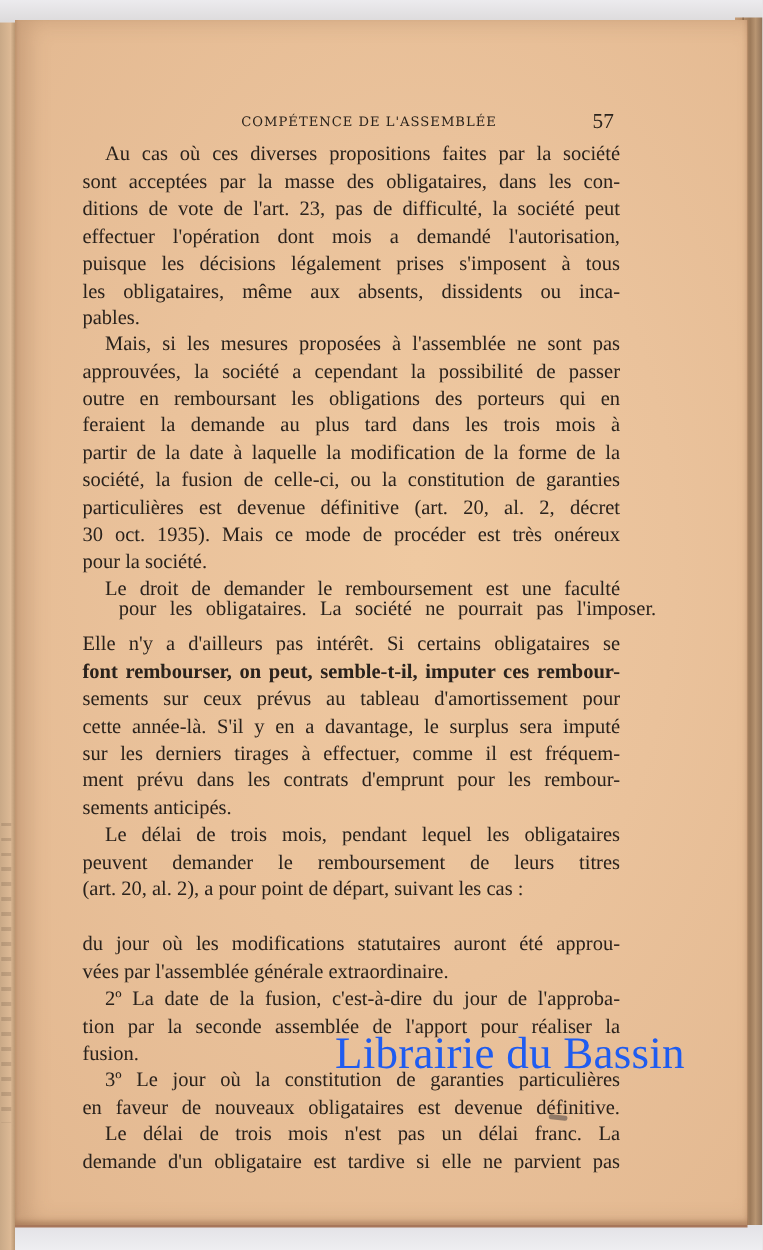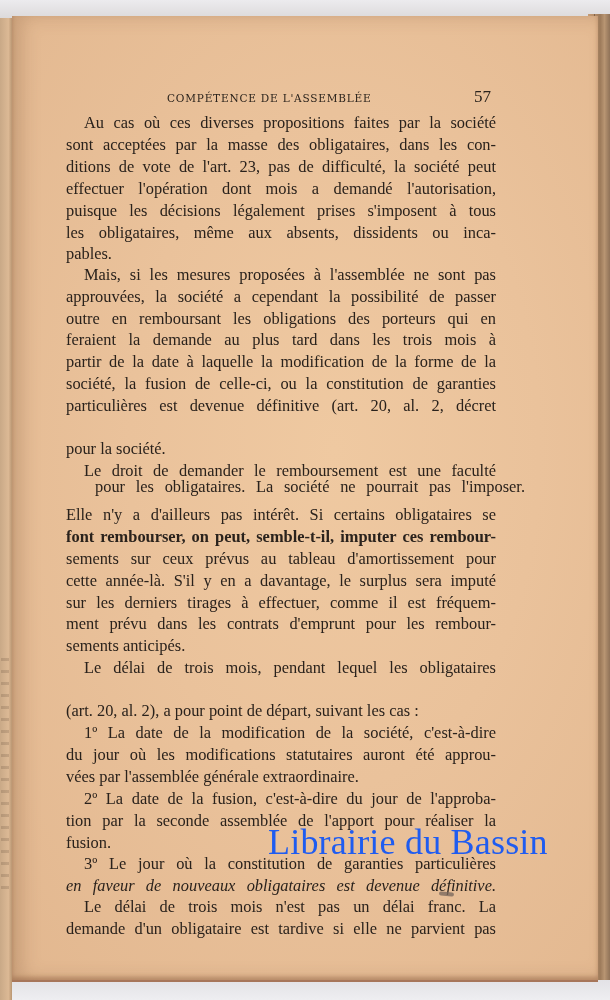--- a/index.html
+++ b/index.html
@@ -33,21 +33,21 @@
     }
     .page-edges {
       position: absolute; left: 588px; top: 14px; width: 22px; height: 966px;
       background: linear-gradient(90deg, #c59c76 0%, #b68e6a 30%, #9c7a5a 55%, #b89572 75%, #8f7258 100%);
     }
     .page-edges::after {
       content: ""; position: absolute; left: 6px; top: 0; width: 1px; height: 100%;
       background: rgba(80,55,35,0.5);
     }
     .running-head {
-      position: absolute; left: 167px; top: 92px;
+      position: absolute; left: 193px; top: 92px;
       font-family: "DejaVu Serif", serif; font-size: 10.5px; letter-spacing: 0.8px;
       color: #2b231c; font-variant: small-caps;
     }
     .page-number {
       position: absolute; left: 474px; top: 87px;
       font-family: "Liberation Serif", serif; font-size: 17px; color: #2b231c;
     }
     .text-block {
       position: absolute; left: 0; top: 0; width: 610px; height: 780px;
     }
@@ -92,39 +92,40 @@
     <div class="line" style="top: 200px;">puisque les décisions légalement prises s'imposent à tous</div>
     <div class="line" style="top: 222px;">les obligataires, même aux absents, dissidents ou inca-</div>
     <div class="line last" style="top: 243px;">pables.</div>
     <div class="line indent" style="top: 264px;">Mais, si les mesures proposées à l'assemblée ne sont pas</div>
     <div class="line" style="top: 286px;">approuvées, la société a cependant la possibilité de passer</div>
     <div class="line" style="top: 308px;">outre en remboursant les obligations des porteurs qui en</div>
     <div class="line" style="top: 329px;">feraient la demande au plus tard dans les trois mois à</div>
     <div class="line" style="top: 351px;">partir de la date à laquelle la modification de la forme de la</div>
     <div class="line" style="top: 373px;">société, la fusion de celle-ci, ou la constitution de garanties</div>
     <div class="line" style="top: 395px;">particulières est devenue définitive (art. 20, al. 2, décret</div>
+    <div class="line" style="top: 417px;">30 oct. 1935). Mais ce mode de procéder est très onéreux</div>
     <div class="line last" style="top: 438px;">pour la société.</div>
     <div class="line indent" style="top: 460px;">Le droit de demander le remboursement est une faculté</div>
     <div class="line" style="top: 476px; margin-left: 29px;">pour les obligataires. La société ne pourrait pas l'imposer.</div>
     <div class="line" style="top: 504px;">Elle n'y a d'ailleurs pas intérêt. Si certains obligataires se</div>
     <div class="line" style="top: 526px; font-weight: bold;">font rembourser, on peut, semble-t-il, imputer ces rembour-</div>
     <div class="line" style="top: 548px;">sements sur ceux prévus au tableau d'amortissement pour</div>
     <div class="line" style="top: 570px;">cette année-là. S'il y en a davantage, le surplus sera imputé</div>
     <div class="line" style="top: 592px;">sur les derniers tirages à effectuer, comme il est fréquem-</div>
     <div class="line" style="top: 613px;">ment prévu dans les contrats d'emprunt pour les rembour-</div>
     <div class="line last" style="top: 635px;">sements anticipés.</div>
     <div class="line indent" style="top: 657px;">Le délai de trois mois, pendant lequel les obligataires</div>
+    <div class="line" style="top: 679px;">peuvent demander le remboursement de leurs titres</div>
     <div class="line last" style="top: 700px;">(art. 20, al. 2), a pour point de départ, suivant les cas :</div>
-    <div class="line indent" style="top: 722px;">1º La date de la modification de la société, c'est-à-dire</div>
     <div class="line" style="top: 744px;">du jour où les modifications statutaires auront été approu-</div>
     <div class="line last" style="top: 766px;">vées par l'assemblée générale extraordinaire.</div>
     <div class="line indent" style="top: 788px;">2º La date de la fusion, c'est-à-dire du jour de l'approba-</div>
     <div class="line" style="top: 810px;">tion par la seconde assemblée de l'apport pour réaliser la</div>
     <div class="line last" style="top: 832px;">fusion.</div>
     <div class="line indent" style="top: 853px;">3º Le jour où la constitution de garanties particulières</div>
-    <div class="line" style="top: 875px; font-style: italic;">en faveur de nouveaux obligataires est devenue définitive.</div>
+    <div class="line" style="top: 875px;">en faveur de nouveaux obligataires est devenue définitive.</div>
     <div class="line indent" style="top: 896px;">Le délai de trois mois n'est pas un délai franc. La</div>
     <div class="line" style="top: 918px;">demande d'un obligataire est tardive si elle ne parvient pas</div>
   </div>
 
 <div class="smudge"></div>
 
 <div class="watermark">Librairie du Bassin</div>
 
 </body></html>

